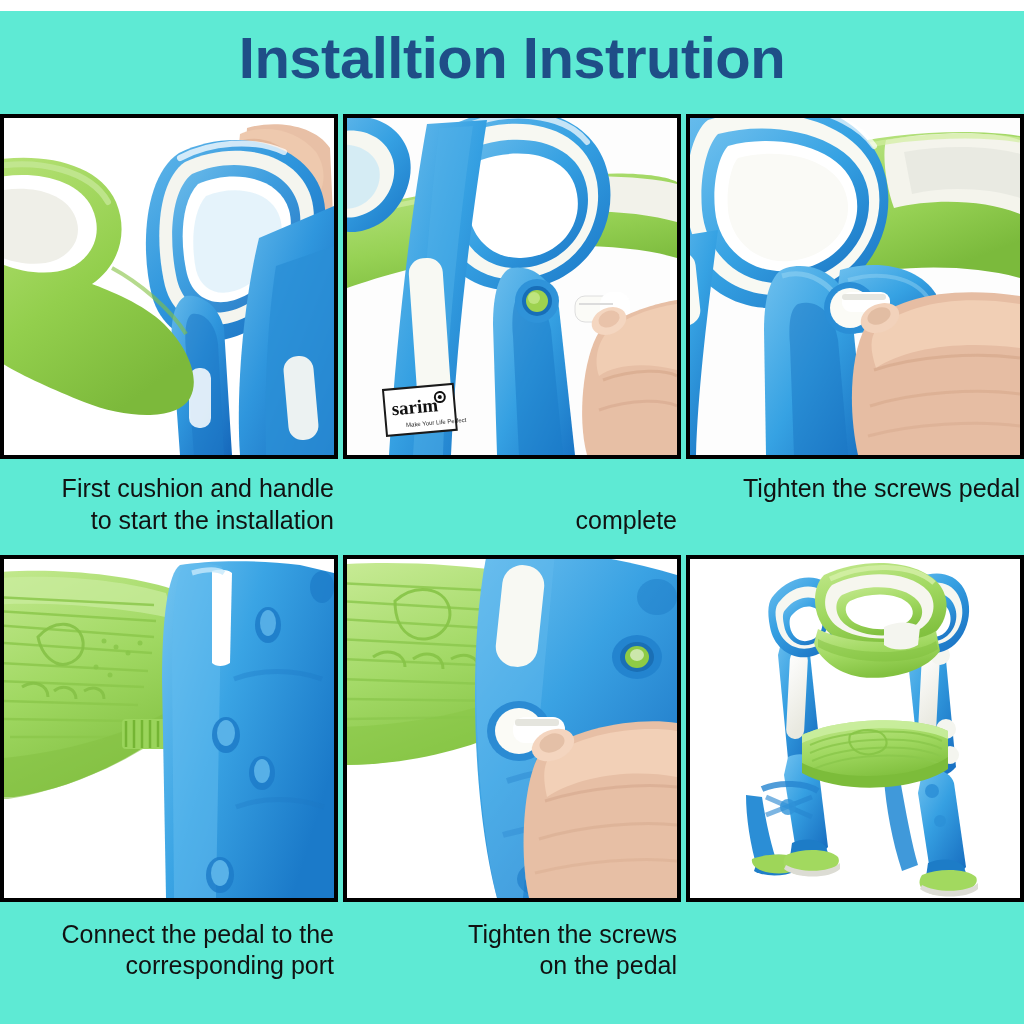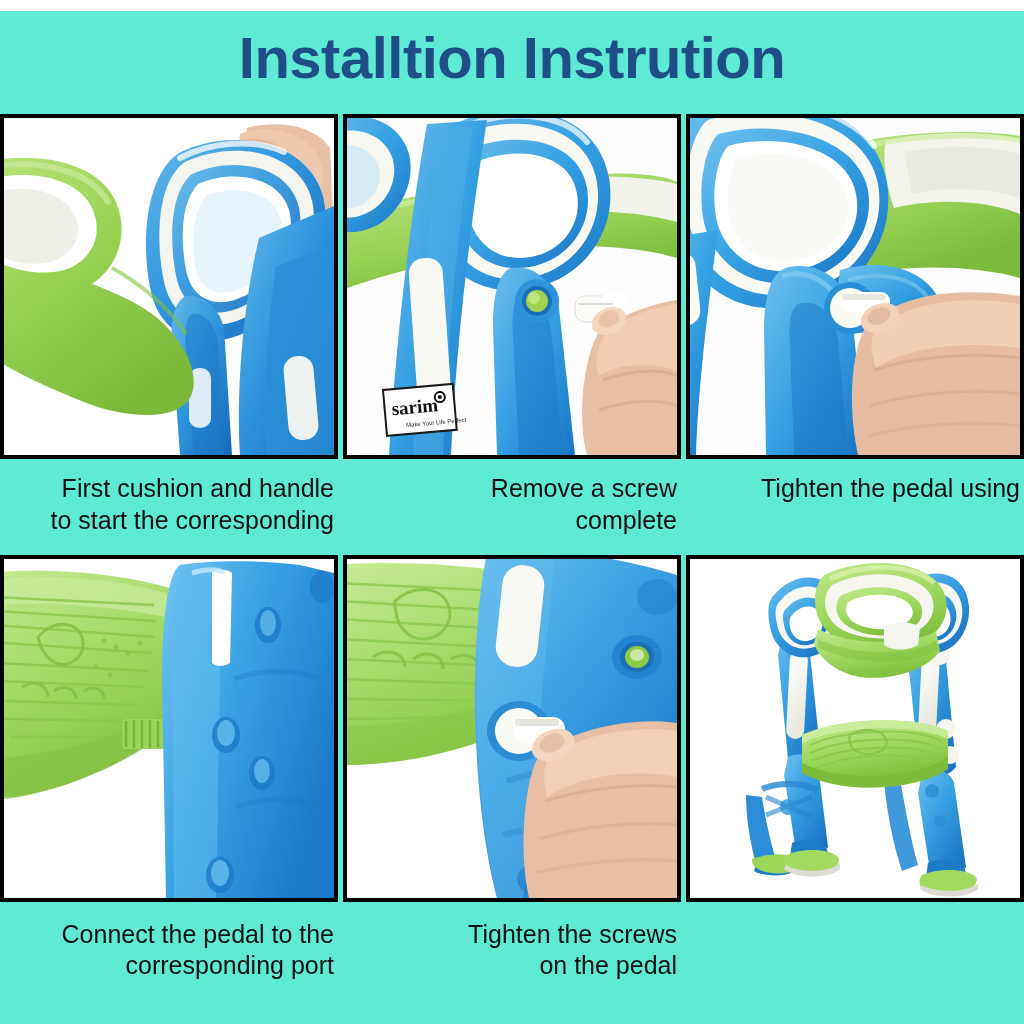--- a/index.html
+++ b/index.html
@@ -158,21 +158,21 @@
               <path d="M-10 42 C40 34 96 46 112 84 C126 118 112 150 88 166 C104 172 140 186 160 206 C186 232 196 262 186 280 C172 304 120 300 80 284 C44 270 6 252 -10 240 Z" fill="url(#g1green)"></path>
               <path d="M-10 60 C28 52 74 60 88 90 C100 116 88 140 66 150 C42 160 6 152 -10 142 Z" fill="#ffffff"></path>
               <path d="M-10 74 C20 66 58 72 70 96 C80 116 70 134 52 142 C32 150 4 144 -10 136 Z" fill="#efefe8"></path>
               <path d="M-6 48 C36 42 86 52 104 84" stroke="#c4e796" stroke-width="6" fill="none" opacity="0.8" stroke-linecap="round"></path>
               <path d="M108 150 C134 164 166 190 182 216" stroke="#83c241" stroke-width="4" fill="none" opacity="0.6"></path>
             </g>
           </svg>
         </div>
         <div class="caption">
           <span>First cushion and handle</span><br>
-          <span>to start the corresponding</span>
+          <span>to start the installation</span>
         </div>
       </div>
 
       <div class="cell mid">
         <div class="photo">
           <svg viewBox="0 0 330 337" xmlns="http://www.w3.org/2000/svg">
             <defs>
               <linearGradient id="g2blue" x1="0" y1="0" x2="1" y2="1">
                 <stop offset="0%" stop-color="#6cbdec"></stop>
                 <stop offset="50%" stop-color="#35a0e2"></stop>
@@ -241,21 +241,21 @@
               <path d="M252 214 C284 188 330 182 330 182 L330 337 L240 337 C230 300 236 240 252 214 Z" fill="#e7bfa5"></path>
               <path d="M262 212 C292 190 330 186 330 186 L330 252 C300 244 268 246 252 258 C246 240 252 222 262 212 Z" fill="#f0cdb3"></path>
               <ellipse cx="262" cy="203" rx="18" ry="13" transform="rotate(-24 262 203)" fill="#f4d6c0"></ellipse>
               <ellipse cx="262" cy="201" rx="11" ry="8" transform="rotate(-24 262 201)" fill="#e9c3aa"></ellipse>
               <path d="M256 262 C288 250 320 252 330 258" stroke="#d7a98d" stroke-width="3" fill="none" opacity="0.7"></path>
               <path d="M252 292 C286 280 318 282 330 288" stroke="#d7a98d" stroke-width="3" fill="none" opacity="0.6"></path>
             </g>
           </svg>
         </div>
         <div class="caption">
-          <span>Remove a screw</span><br>
+          <br>
           <span>complete</span>
         </div>
       </div>
 
       <div class="cell">
         <div class="photo">
           <svg viewBox="0 0 330 337" xmlns="http://www.w3.org/2000/svg">
             <defs>
               <linearGradient id="g3blue" x1="0" y1="0" x2="1" y2="1">
                 <stop offset="0%" stop-color="#6fc0ee"></stop>
@@ -316,21 +316,21 @@
               <ellipse cx="189" cy="198" rx="12" ry="8" transform="rotate(-22 189 198)" fill="#e2bda3"></ellipse>
               <path d="M184 252 C226 238 286 234 330 240" stroke="#d5a78b" stroke-width="3" fill="none" opacity="0.65"></path>
               <path d="M180 288 C224 274 288 270 330 276" stroke="#d5a78b" stroke-width="3" fill="none" opacity="0.55"></path>
               <path d="M178 318 C222 306 288 302 330 308" stroke="#d5a78b" stroke-width="3" fill="none" opacity="0.45"></path>
 
               <path d="M196 236 C212 222 236 216 256 220" stroke="#d09madd" stroke-width="2" fill="none" opacity="0.4"></path>
             </g>
           </svg>
         </div>
         <div class="caption">
-          <span>Tighten the pedal using</span><br>
+          <span>Tighten the screws pedal</span><br>
         </div>
       </div>
     </div>
 
     <div class="row row-2">
 
       <div class="cell">
         <div class="photo">
           <svg viewBox="0 0 330 339" xmlns="http://www.w3.org/2000/svg">
             <defs>

